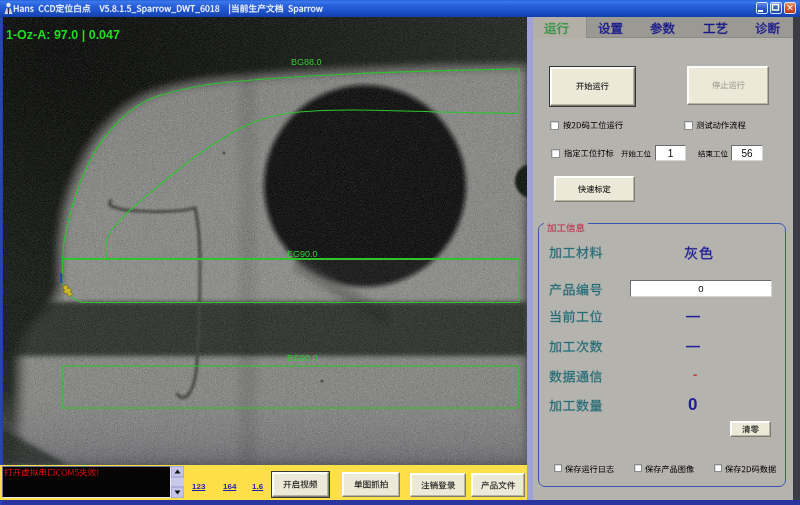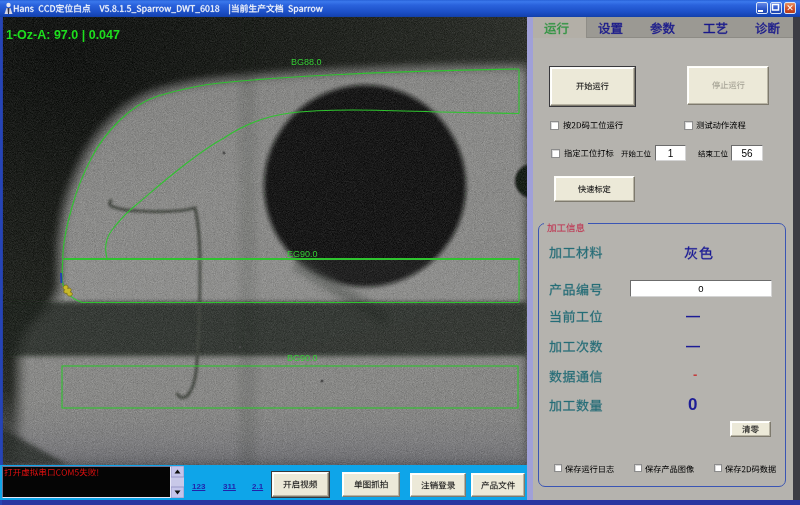--- a/index.html
+++ b/index.html
@@ -496,21 +496,21 @@
           <use href="#u44" x="2555"></use>
           <use href="#u7801" x="3243"></use>
           <use href="#u6570" x="4243"></use>
           <use href="#u636E" x="5243"></use>
         </g>
       </svg>
     </div>
     <div class="abs" style="left:793px;top:17px;width:7px;height:488px;background:#3c3c44"></div>
     <div class="abs" style="left:0;top:500px;width:800px;height:5px;background:#2a35a0"></div>
     <div class="abs" style="left:0;top:17px;width:2px;height:488px;background:#2644b4"></div>
-    <div class="abs" style="left:0;top:465px;width:527px;height:35px;background:#0ea5e9">
+    <div class="abs" style="left:0;top:465px;width:527px;height:35px;background:#fde047">
       <div class="abs" style="left:2px;top:1px;width:169px;height:32px;background:#050505;border:1px solid;border-color:#707090 #e8e8f8 #e8e8f8 #707090">
         <svg style="overflow:visible;display:block;margin:1px 0 0 1px" width="95.2" height="8.6" viewBox="0 0 11070 1000">
           <g fill="#e01010">
             <use href="#u6253" x="0"></use>
             <use href="#u5F00" x="1000"></use>
             <use href="#u865A" x="2000"></use>
             <use href="#u62DF" x="3000"></use>
             <use href="#u4E32" x="4000"></use>
             <use href="#u53E3" x="5000"></use>
             <use href="#u43" x="6000"></use>
@@ -523,22 +523,22 @@
           </g>
         </svg>
       </div>
       <div class="abs" style="left:171px;top:1px;width:13px;height:32px;background:#c8c8e8"><svg width="13" height="32">
           <rect x="0" y="0" width="13" height="11" fill="#c4c4ea" stroke="#9898c8" stroke-width="1"></rect>
           <rect x="0" y="21" width="13" height="11" fill="#c4c4ea" stroke="#9898c8" stroke-width="1"></rect>
           <path d="M6.5,3.5 L9.5,7.5 L3.5,7.5 Z" fill="#111"></path>
           <path d="M6.5,28.5 L9.5,24.5 L3.5,24.5 Z" fill="#111"></path>
         </svg></div>
       <div class="abs" style="left:192px;top:17px;font-size:8px;font-weight:bold;color:#2222aa;text-decoration:underline">123</div>
-      <div class="abs" style="left:223px;top:17px;font-size:8px;font-weight:bold;color:#2222aa;text-decoration:underline">311</div>
-      <div class="abs" style="left:252px;top:17px;font-size:8px;font-weight:bold;color:#2222aa;text-decoration:underline">2.1</div>
+      <div class="abs" style="left:223px;top:17px;font-size:8px;font-weight:bold;color:#2222aa;text-decoration:underline">164</div>
+      <div class="abs" style="left:252px;top:17px;font-size:8px;font-weight:bold;color:#2222aa;text-decoration:underline">1.6</div>
     </div>
     <div class="btn3d btnfocus" style="left:272px;top:472px;width:57px;height:25px">
       <svg style="overflow:visible;" width="34.4" height="8.6" viewBox="0 0 4000 1000">
         <g fill="#1a1a1a" stroke="#1a1a1a" stroke-width="14">
           <use href="#u5F00" x="0"></use>
           <use href="#u542F" x="1000"></use>
           <use href="#u89C6" x="2000"></use>
           <use href="#u9891" x="3000"></use>
         </g>
       </svg>

